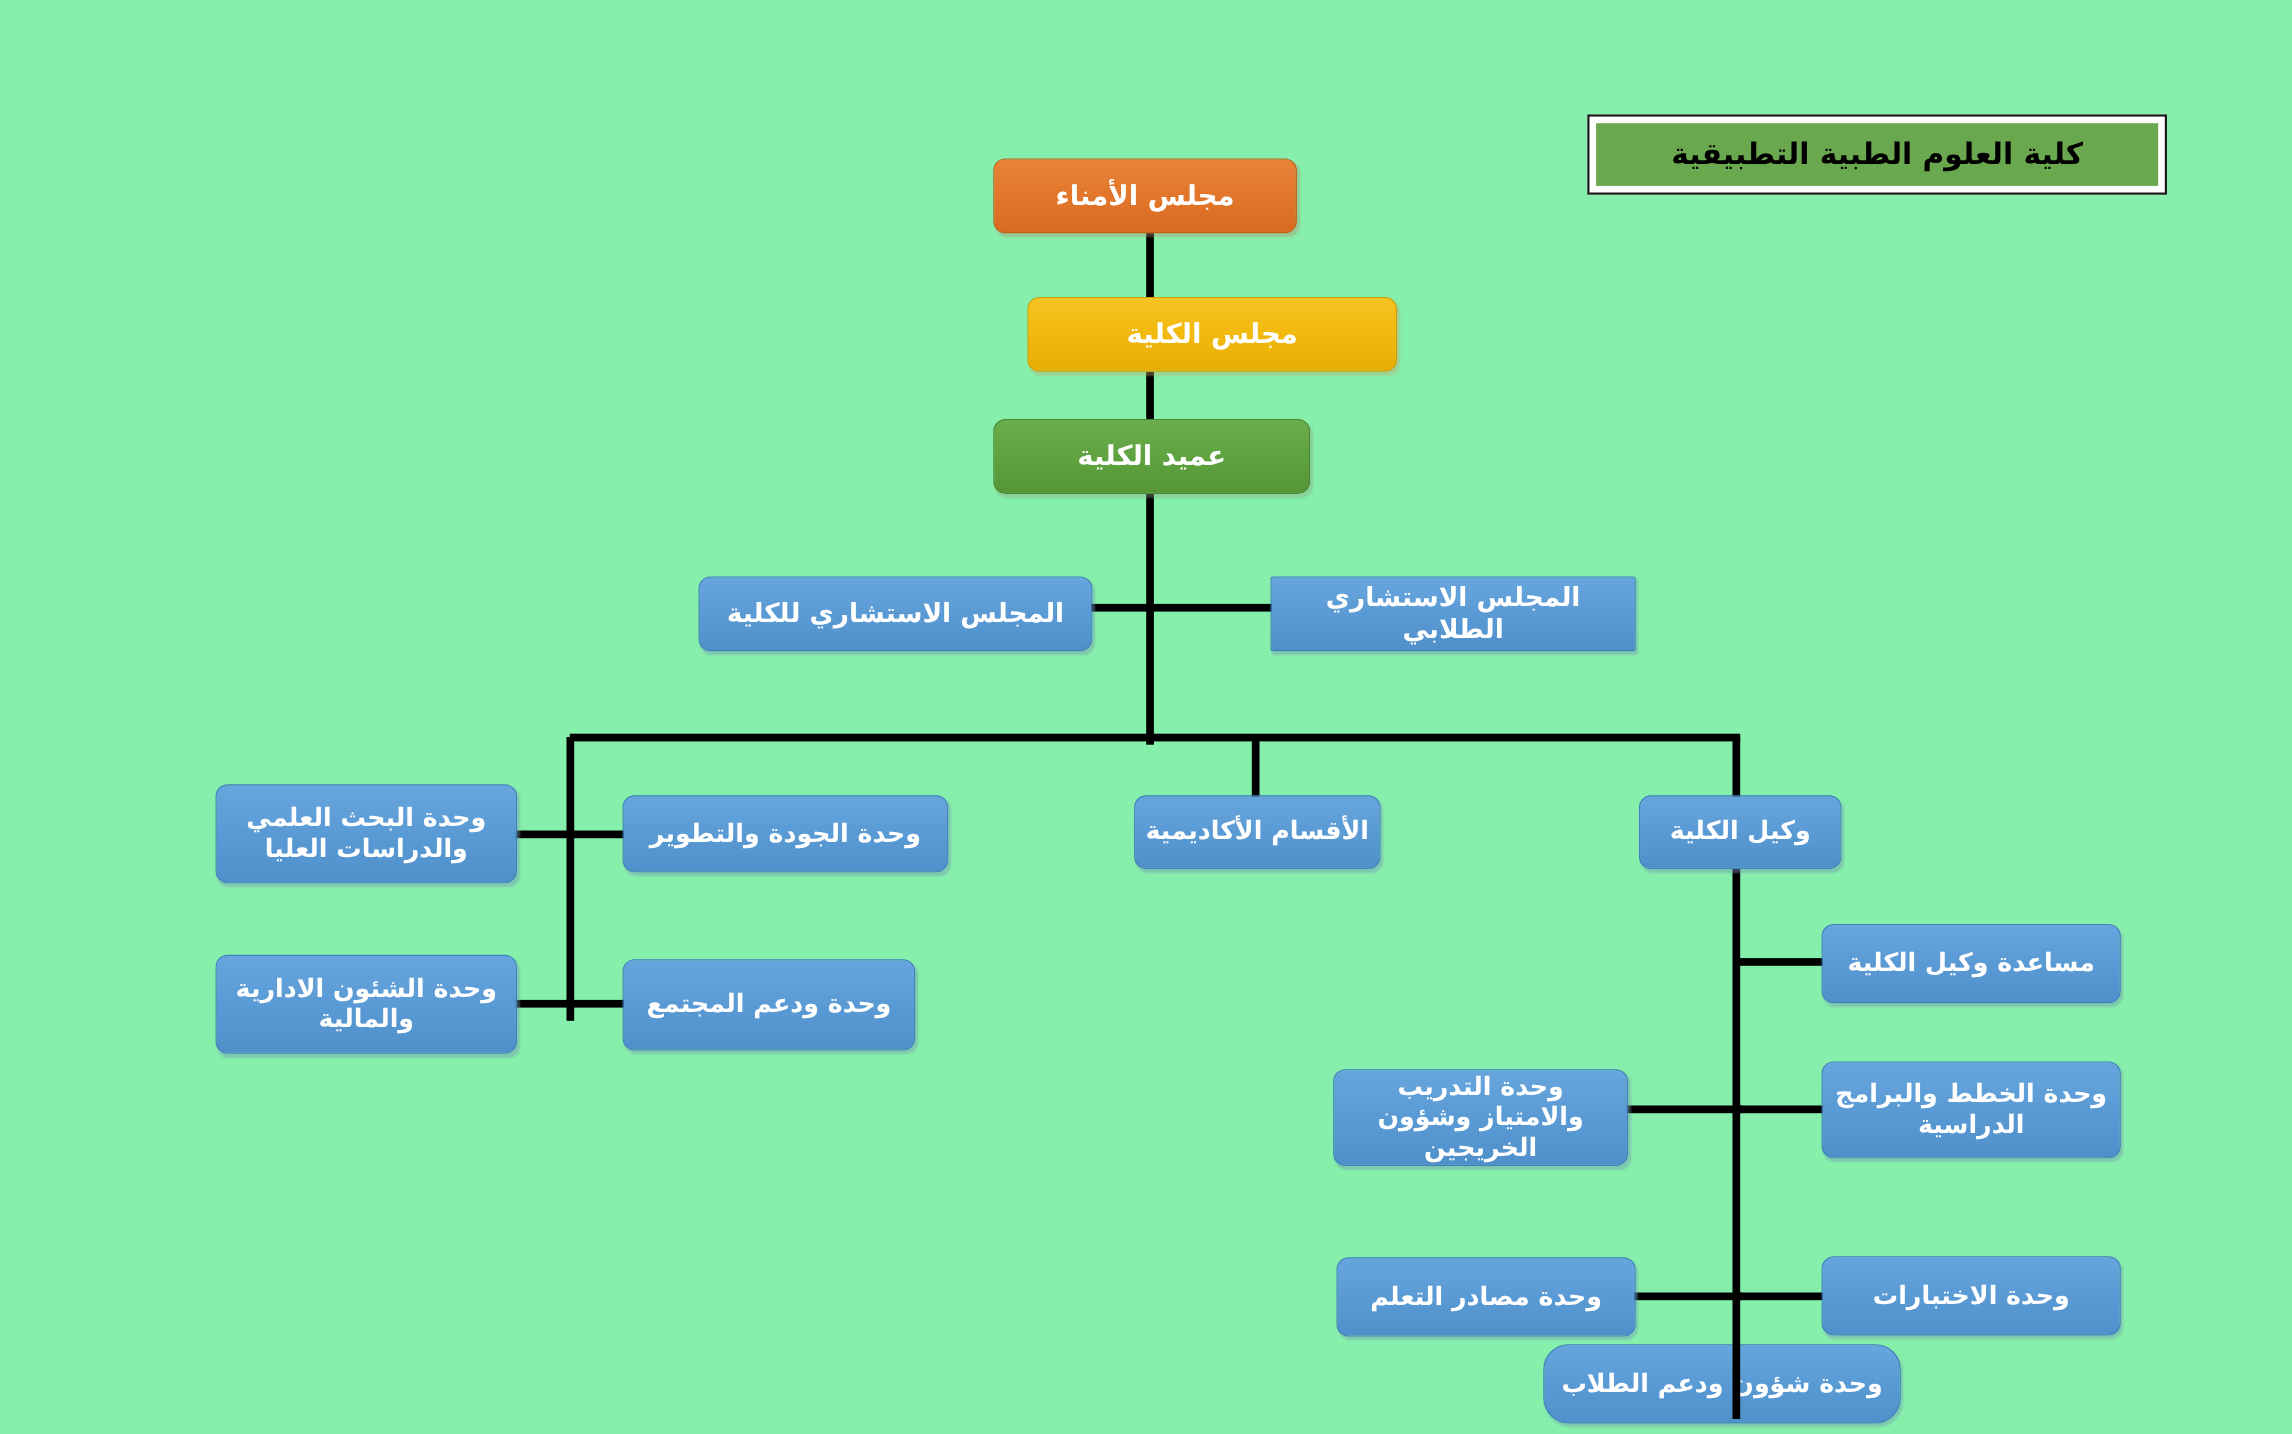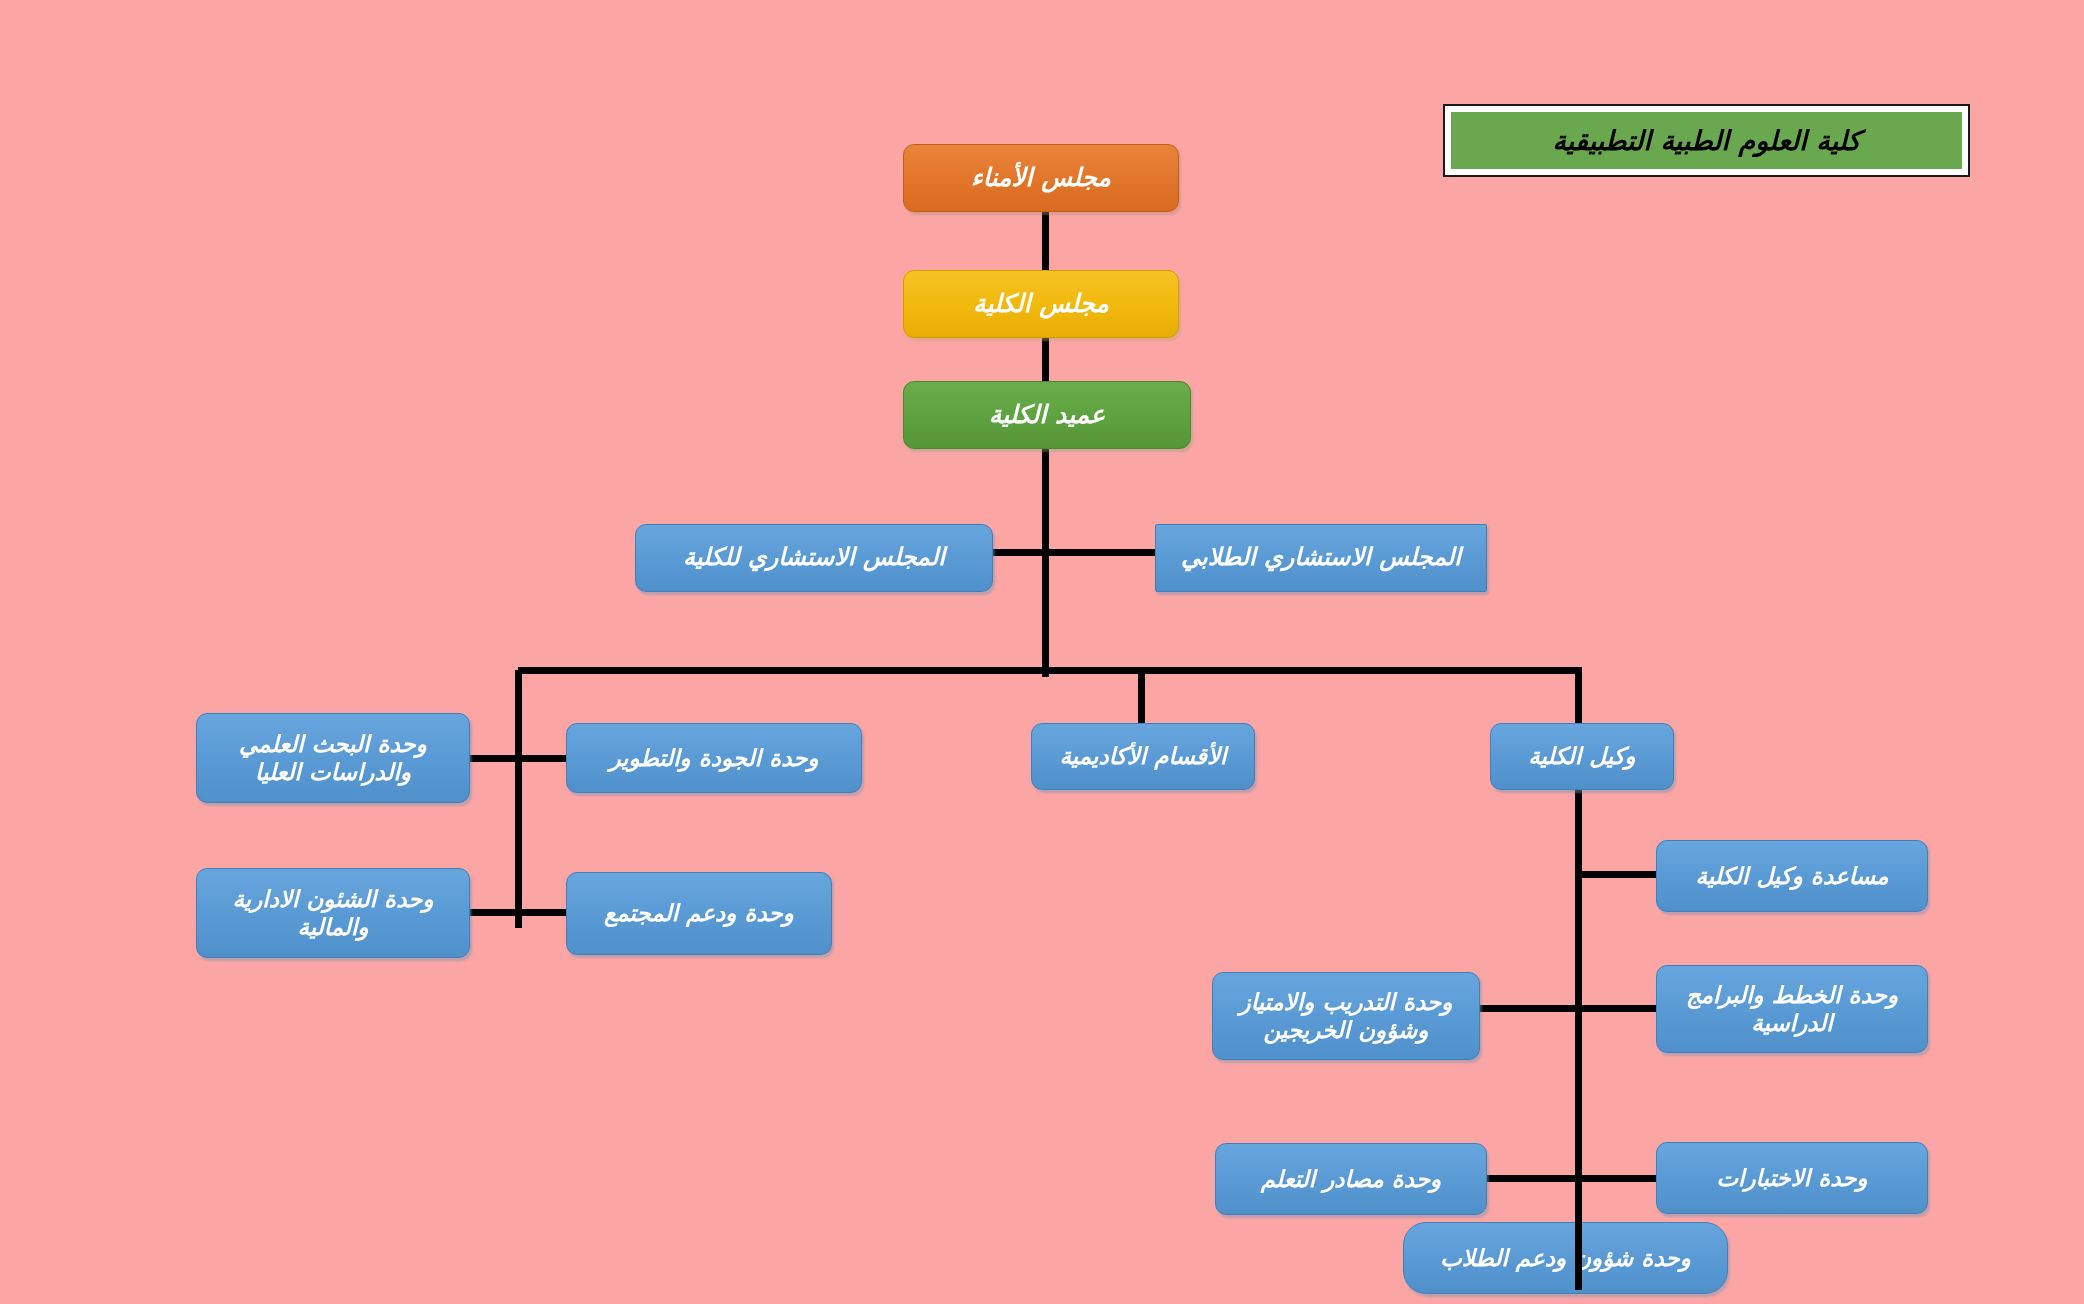--- a/index.html
+++ b/index.html
@@ -5,24 +5,23 @@
 <style>
   html, body {
     margin: 0;
     padding: 0;
     background: #ffffff;
   }
   #canvas {
     position: relative;
     width: 2084px;
     height: 1304px;
-    background: #fca5a5;
+    background: #86efac;
     overflow: hidden;
     font-family: "DejaVu Sans", "Liberation Sans", sans-serif;
-    font-style: italic;
   }
 
   
   .title-frame {
     position: absolute;
     border: 2px solid #1a1a1a;
     background: #ffffff;
     box-sizing: border-box;
     padding: 6px;
     display: flex;
@@ -126,21 +125,21 @@
       <div class="line" style="background: rgb(0, 0, 0); left: 1578px; top: 1004.5px; width: 86px; height: 7px;"></div>
       <div class="line" style="background: rgb(0, 0, 0); left: 1472px; top: 1004.5px; width: 112px; height: 7px;"></div>
       <div class="line" style="background: rgb(0, 0, 0); left: 1578px; top: 1174.5px; width: 86px; height: 7px;"></div>
       <div class="line" style="background: rgb(0, 0, 0); left: 1480px; top: 1174.5px; width: 104px; height: 7px;"></div>
     </div>
 
   <div id="node-layer">
       <div class="node fill-orange shape-round" style="left: 903px; top: 144px; width: 276px; height: 68px; font-size: 25px; color: rgb(255, 255, 255); text-align: center;">
         <span class="lbl">مجلس الأمناء</span>
       </div>
-      <div class="node fill-gold shape-round" style="left: 903px; top: 270px; width: 276px; height: 68px; font-size: 25px; color: rgb(255, 255, 255);">
+      <div class="node fill-gold shape-round" style="left: 934px; top: 270px; width: 336px; height: 68px; font-size: 25px; color: rgb(255, 255, 255);">
         <span class="lbl">مجلس الكلية</span>
       </div>
       <div class="node fill-green shape-round" style="left: 903px; top: 381px; width: 288px; height: 68px; font-size: 25px; color: rgb(255, 255, 255);">
         <span class="lbl">عميد الكلية</span>
       </div>
       <div class="node fill-blue shape-round" style="left: 599px; top: 524px; width: 358px; height: 68px; font-size: 24px; color: rgb(255, 255, 255); margin-left: 36px;">
         <span class="lbl">المجلس الاستشاري للكلية</span>
       </div>
       <div class="node fill-blue shape-square" style="left: 1155px; top: 524px; width: 332px; height: 68px; font-size: 24px; color: rgb(255, 255, 255);">
         <span class="lbl">المجلس الاستشاري الطلابي</span>

